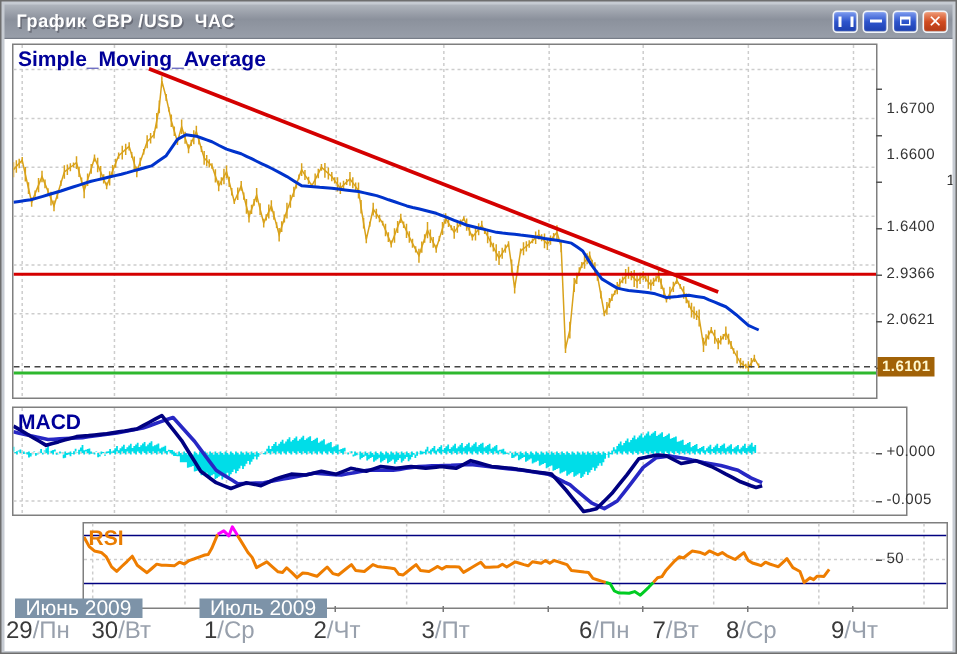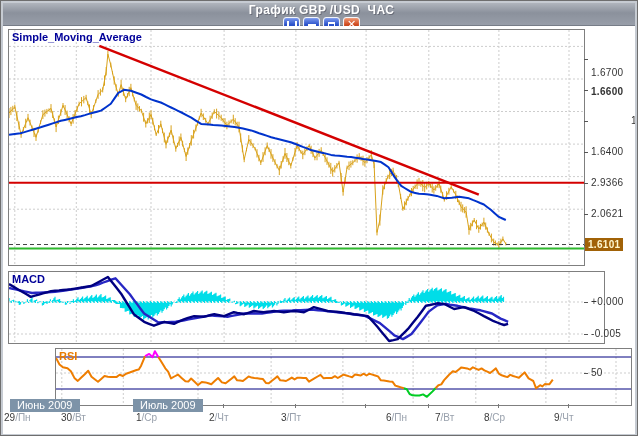--- a/index.html
+++ b/index.html
@@ -5,21 +5,20 @@
   html,body{margin:0;padding:0;background:#e8e8e8;}
   .window{
     position:relative;width:638px;height:436px;box-sizing:border-box;
     font-family:"Liberation Sans",sans-serif;
     background:#c6cbd2;border:1px solid #6e6e6e;padding:2px;
   }
   .titlebar{
     height:22px;display:flex;align-items:center;padding:0 3px 0 8px;
     background:linear-gradient(180deg,#b0b5bd 0%,#8b919c 45%,#989ea9 100%);
     border-bottom:1px solid #777d88;
-    flex-direction:column;
   }
   .titlebar .title{
     flex:1;color:#ffffff;font-size:12px;font-weight:bold;letter-spacing:.4px;
     text-shadow:1px 1px 0 rgba(60,60,70,.45);white-space:pre;
   }
   .controls{display:flex;gap:3px;}
   .tb-btn{
     width:17px;height:15px;border-radius:3px;padding:0;margin:0;
     border:1px solid #f2f5fa;display:flex;align-items:center;justify-content:center;
     box-shadow:inset 0 0 1px rgba(255,255,255,.7);cursor:default;
@@ -29,37 +28,37 @@
   .g-pause{width:6px;height:7px;border-left:2px solid #fff;border-right:2px solid #fff;}
   .g-min{width:8px;height:2px;background:#fff;}
   .g-max{width:7px;height:6px;border:1px solid #fff;border-top-width:2px;box-sizing:border-box;}
   .g-close{color:#fff;font-size:11px;font-weight:bold;line-height:11px;font-family:"DejaVu Sans",sans-serif;}
   .client{position:relative;background:#ffffff;height:408px;overflow:hidden;}
   .panel{position:absolute;left:5px;width:575px;border:1px solid #7f7f7f;background:#fff;}
   .panel svg{position:absolute;left:0;top:0;}
   #panel-price{top:3px;height:235px;}
   #panel-macd{top:245px;height:71px;padding-left:20px;}
   #panel-rsi{top:322px;height:56px;margin-left:47px;}
-  .chart-label{position:absolute;top:1px;left:3px;font-size:11px;font-weight:bold;z-index:3;background:transparent;}
+  .chart-label{position:absolute;top:1px;left:3px;font-size:14px;font-weight:bold;z-index:3;background:transparent;}
   .lbl-navy{color:#000099;}
   .lbl-orange{color:#e97c00;}
   .yaxis{position:absolute;left:581px;top:0;width:51px;height:100%;font-size:10px;color:#333;}
   .ylabel{position:absolute;left:7px;white-space:nowrap;letter-spacing:.3px;}
   .ytick{position:absolute;left:0;width:4px;height:1px;background:#555;}
   .price-badge{
     position:absolute;left:1px;padding:1px 3px 1px 3px;font-size:10px;letter-spacing:.3px;
     background:#a16207;color:#fff8cf;font-weight:bold;white-space:nowrap;
   }
   .xaxis{position:absolute;left:0;top:378px;width:100%;height:30px;}
   .xtick{position:absolute;top:0;width:1px;height:4px;background:#777;}
-  .date-label{position:absolute;top:8px;font-size:10px;color:#3a3a3a;white-space:nowrap;}
+  .date-label{position:absolute;top:8px;font-size:16px;color:#3a3a3a;white-space:nowrap;}
   .date-label .dow{color:#98a0ac;}
   .month-badge{
     position:absolute;top:-5px;height:13px;line-height:13px;padding:0 7px;
-    background:#7d93a8;color:#ffffff;font-size:11px;white-space:nowrap;z-index:4;
+    background:#7d93a8;color:#ffffff;font-size:14px;white-space:nowrap;z-index:4;
   }
 </style>
 </head>
 <body>
 
 <div class="window">
   <div class="titlebar">
     <span class="title">График GBP /USD  ЧАС</span>
     <div class="controls">
       <button class="tb-btn blue">
@@ -143,21 +142,21 @@
           <path d="M102.3 7.9L105.8 13.6L109.3 19.3L112.1 22.6L115.0 29.4L118.4 27.5L121.9 25.6L125.6 28.9L129.4 32.2L132.3 32.6L135.1 29.5L138.6 32.8L142.0 36.1L145.8 33.0L149.5 33.4L152.4 34.3L155.3 35.2L158.7 32.1L162.1 29.0L165.9 33.4L169.6 34.3L172.5 32.0L175.4 29.7L178.3 27.4L181.1 31.3L184.0 31.6L186.9 32.0L189.8 29.7L192.6 27.4L195.5 28.6L198.4 29.0L201.3 29.3L204.1 29.7L207.0 30.1L209.9 33.9L212.8 34.3L215.6 32.0L218.5 29.7L221.4 27.4L224.3 31.3L227.1 31.6L230.0 32.0L232.9 30.3L235.8 28.6L238.6 30.4L241.5 28.7L244.4 28.8L247.3 28.9L250.1 29.0L253.0 32.6L255.9 30.9L258.8 29.2L261.6 27.5L264.5 25.8L267.4 29.2L270.3 29.1L273.1 29.0L276.0 28.9L278.9 27.2L281.8 29.0L284.6 27.3L287.5 25.6L290.4 26.5L293.3 27.4L296.1 28.2L299.0 25.5L301.9 26.0L304.8 26.5L307.6 24.7L310.5 26.5L313.4 24.7L316.3 25.6L319.1 26.5L322.0 27.4L324.9 31.3L327.8 31.6L330.6 32.0L333.5 32.4L336.4 32.7L339.3 36.6L342.1 37.5L345.0 38.4L347.9 39.3" fill="none" stroke="#ee7d00" stroke-width="2" stroke-linejoin="round"></path>
           <path d="M347.9 39.3L350.8 40.2L353.6 45.0L356.5 46.3L359.9 46.4L363.4 46.5L367.1 45.4L370.9 47.8L373.8 45.1L376.6 42.4L379.5 39.3" fill="none" stroke="#00cc22" stroke-width="2" stroke-linejoin="round"></path>
           <path d="M379.5 39.3L382.4 36.2L385.3 35.4L388.1 31.1L391.0 28.0L393.9 24.9L396.8 22.2L399.6 23.0L402.5 20.7L405.4 18.4L408.3 18.9L411.1 19.4L414.0 20.6L416.9 18.3L419.8 19.6L422.6 20.9L425.5 19.4L428.4 21.4L431.3 22.7L434.1 24.0L437.0 21.7L439.9 19.4L442.8 24.6L445.6 26.3L448.5 27.2L451.4 28.1L454.3 25.8L457.1 27.0L460.0 27.9L462.9 28.8L465.8 26.1L468.6 23.4L472.6 29.4L474.9 30.7L477.3 32.0L480.1 39.3L484.1 36.2L486.4 37.4L488.8 35.1L491.0 35.2L493.3 35.3L496.8 30.6" fill="none" stroke="#ee7d00" stroke-width="2" stroke-linejoin="round"></path>
         </svg>
       <div class="chart-label lbl-orange">RSI</div>
     </div>
     <div class="yaxis" id="yaxis">
         <div class="ytick" style="top: 33px;"></div>
         <div class="ylabel" style="top: 41px;">1.6700</div>
         <div class="ytick" style="top: 64px;"></div>
-        <div class="ylabel" style="top: 60px; font-weight: bold;">1.6600</div>
+        <div class="ylabel" style="top: 72px;">1.6600</div>
         <div class="ytick" style="top: 95px;"></div>
         <div class="ylabel" style="top: 89px; margin-left: 40px;">1.6500</div>
         <div class="ytick" style="top: 126px;"></div>
         <div class="ylabel" style="top: 120px;">1.6400</div>
         <div class="ytick" style="top: 157px;"></div>
         <div class="ylabel" style="top: 151px;">2.9366</div>
         <div class="ytick" style="top: 188px;"></div>
         <div class="ylabel" style="top: 182px;">2.0621</div>
         <div class="ytick" style="top: 219px;"></div>
         <div class="price-badge" style="top: 212px;">1.6101</div>

